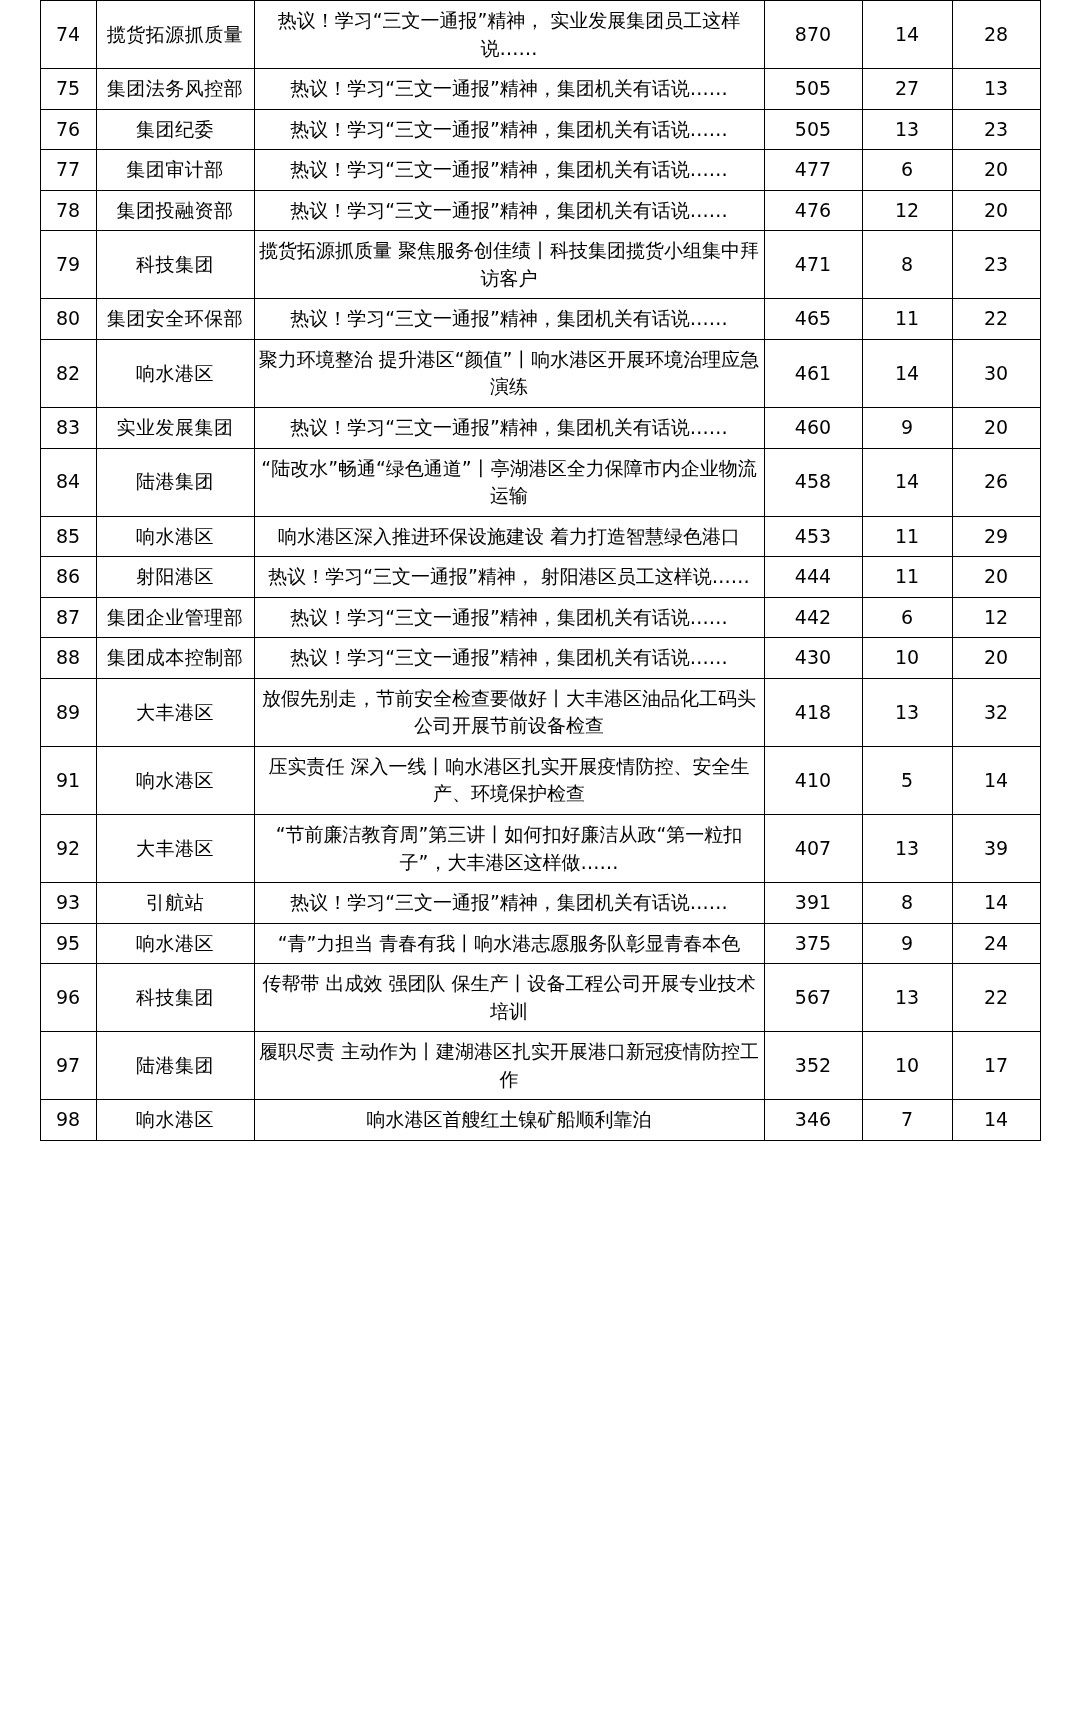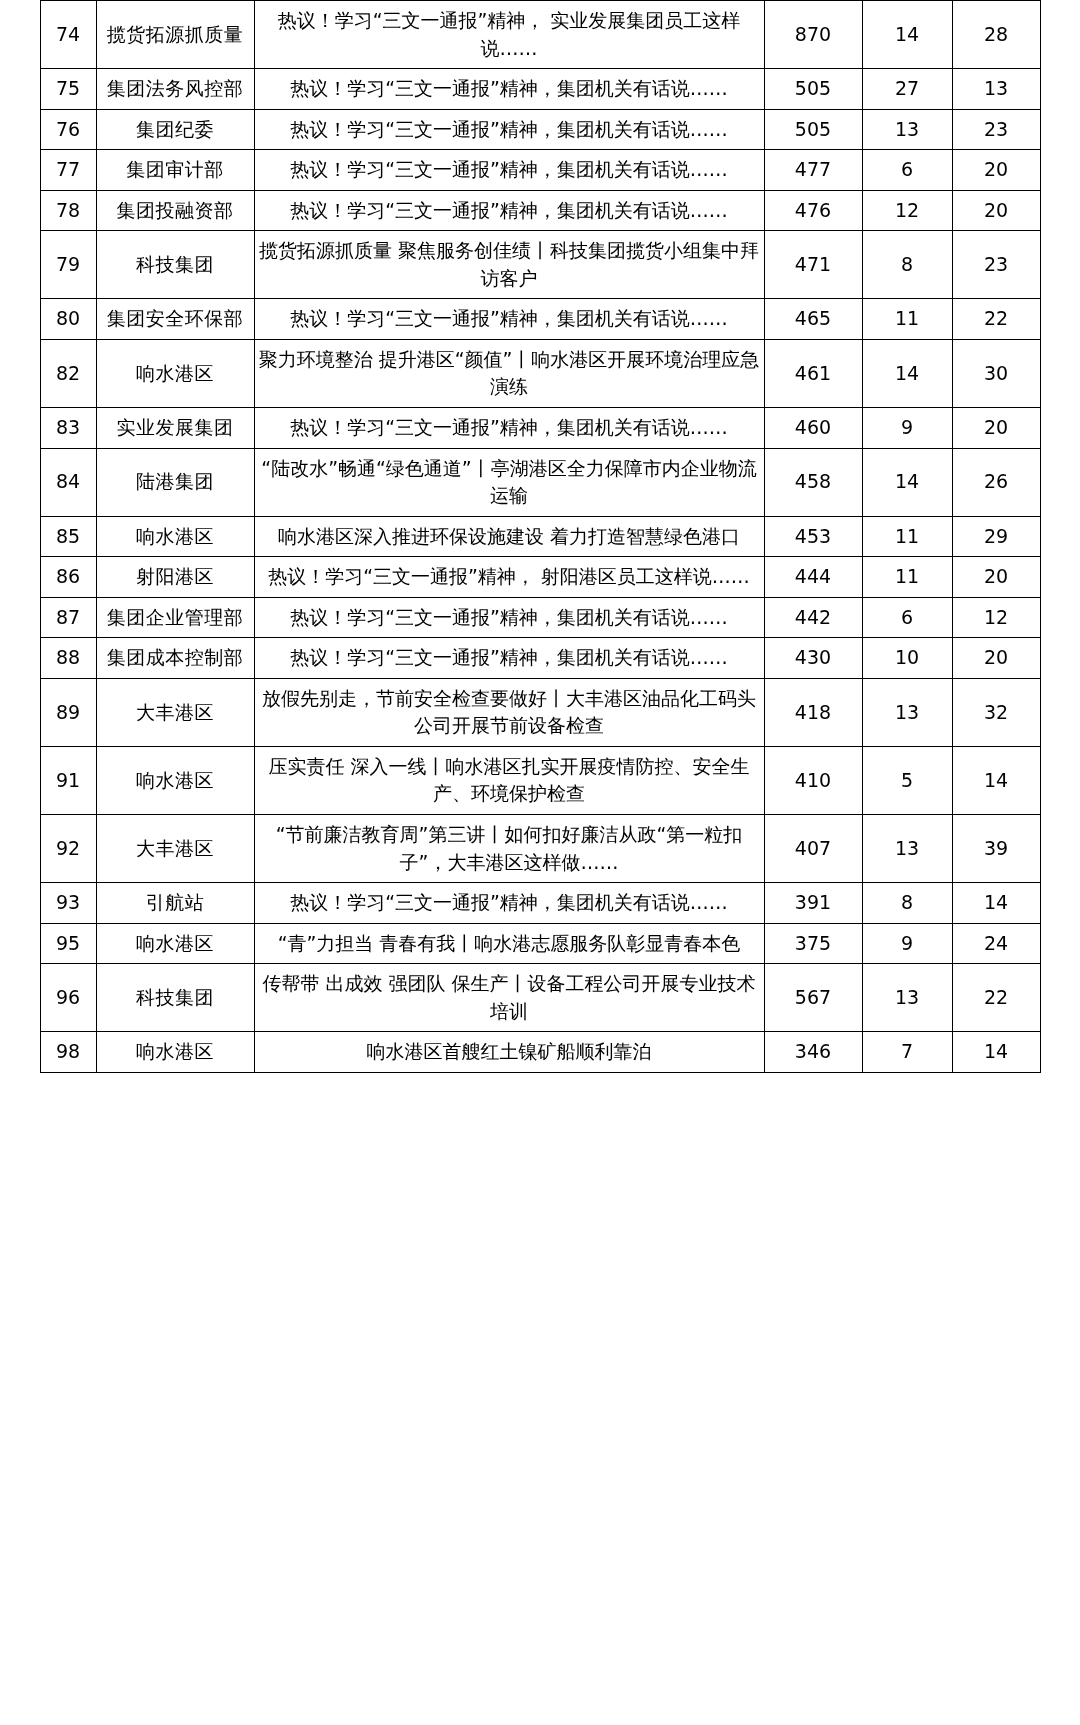--- a/index.html
+++ b/index.html
@@ -221,20 +221,28 @@
         </tr>
         <tr>
           <td class="cell-index">96</td>
           <td class="cell-dept">科技集团</td>
           <td class="cell-title">传帮带 出成效 强团队 保生产丨设备工程公司开展专业技术培训</td>
           <td class="cell-num">567</td>
           <td class="cell-num">13</td>
           <td class="cell-num">22</td>
         </tr>
         <tr>
+          <td class="cell-index">97</td>
+          <td class="cell-dept">陆港集团</td>
+          <td class="cell-title">履职尽责 主动作为丨建湖港区扎实开展港口新冠疫情防控工作</td>
+          <td class="cell-num">352</td>
+          <td class="cell-num">10</td>
+          <td class="cell-num">17</td>
+        </tr>
+        <tr>
           <td class="cell-index">98</td>
           <td class="cell-dept">响水港区</td>
           <td class="cell-title">响水港区首艘红土镍矿船顺利靠泊</td>
           <td class="cell-num">346</td>
           <td class="cell-num">7</td>
           <td class="cell-num">14</td>
         </tr>
       </tbody>
   </table>
 </div>

